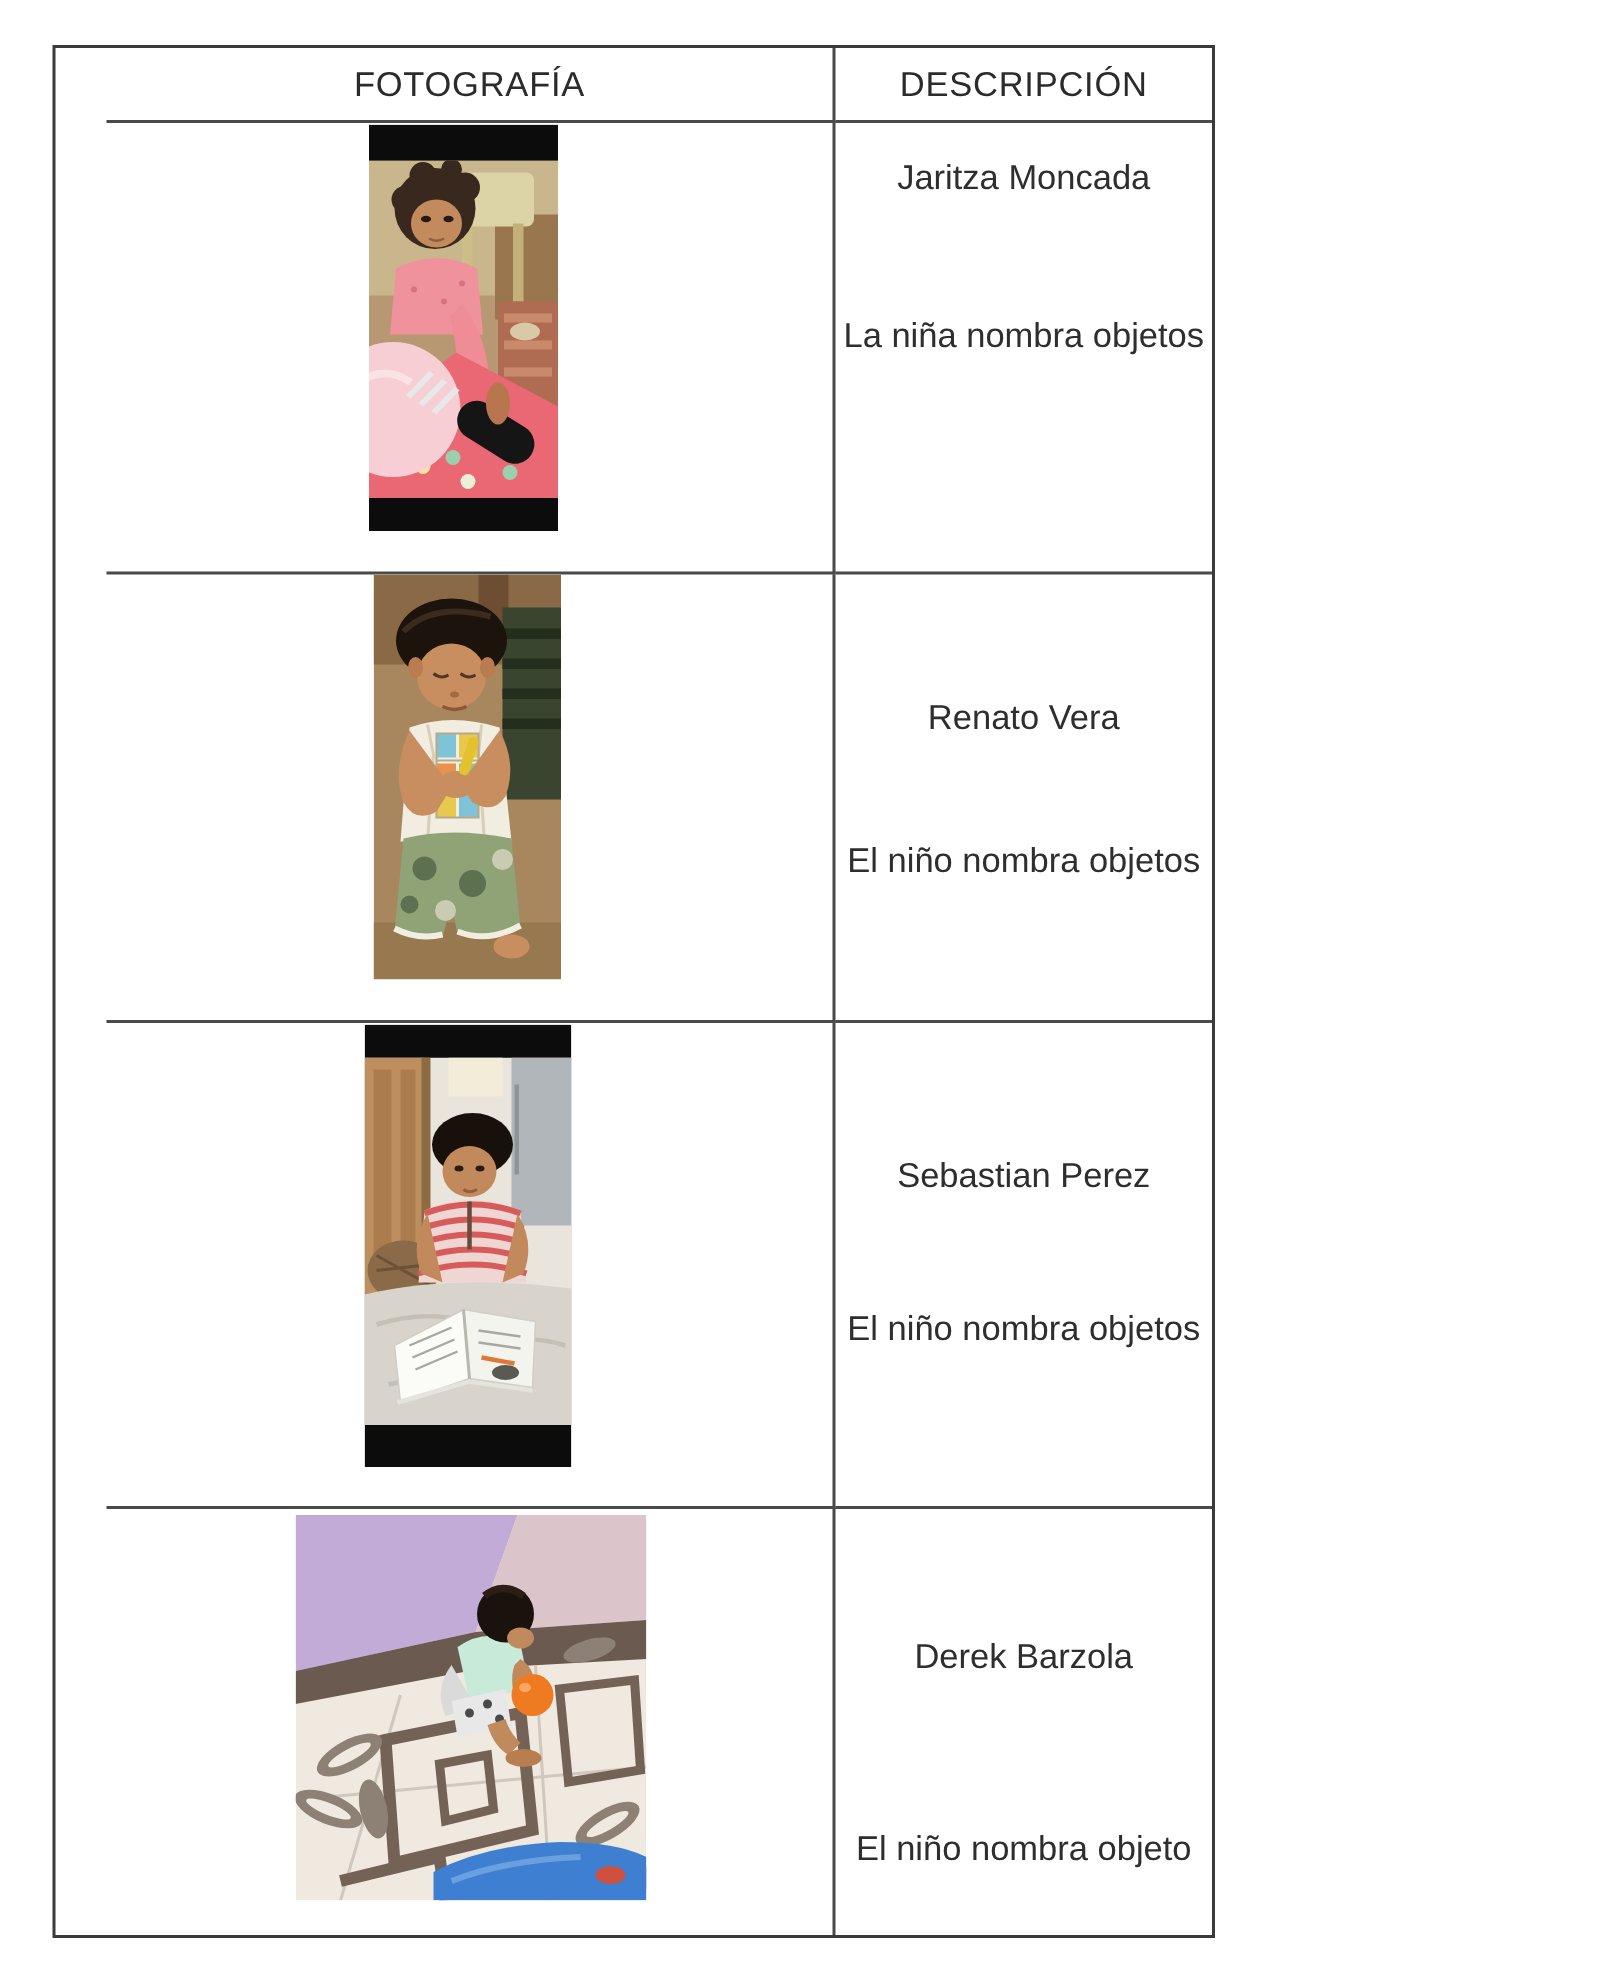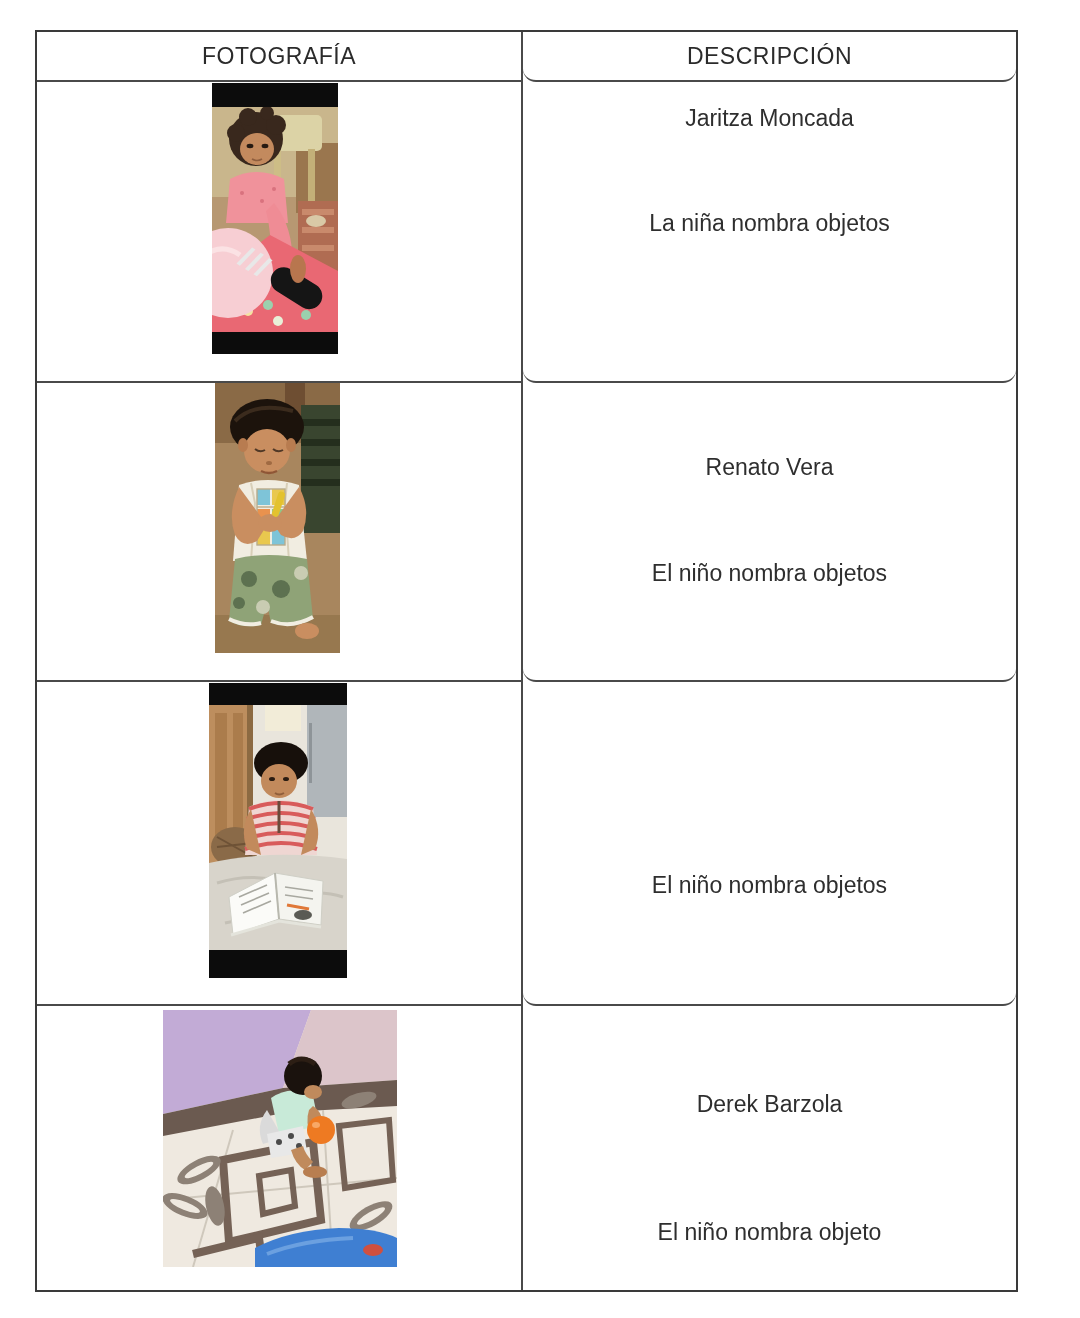--- a/index.html
+++ b/index.html
@@ -1,40 +1,41 @@
 <!DOCTYPE html>
 <html><head>
 <meta charset="utf-8">
 <style>
   * { margin:0; padding:0; box-sizing:border-box; }
   html,body { width:1080px; height:1318px; background:#ffffff; overflow:hidden; }
   body { font-family:"Liberation Sans", sans-serif; color:#2e2e2e; }
 
   .doc-table{
-    position:absolute; left:35px; top:30px; width:983px; height:1262px;
+    position:absolute; left:35px; top:30px; width:775px; height:1262px;
     border:2px solid #3a3a3a;
     display:grid;
     grid-template-columns:486px 1fr;
     grid-template-rows:50px 301px 299px 324px 1fr;
+    padding-left:34px;
   }
   .cell{ position:relative; border-right:2px solid #4a4a4a; border-bottom:2px solid #4a4a4a; }
-  .cell.last-col{ border-right:none;border-radius:13px; }
+  .cell.last-col{ border-right:none; }
   .cell.last-row{ border-bottom:none; }
 
   .header-cell{
     display:flex; align-items:center; justify-content:center;
     font-size:23px; letter-spacing:0.5px; color:#2b2b2b;
   }
 
   .desc-cell{ font-size:23px; }
   .desc-line{ position:absolute; left:0; width:100%; text-align:center; line-height:28px; }
 
   
   .r0 .name-line{ top:22px; }  .r0 .detail-line{ top:127px; }
-  .r1 .name-line{ top:70px; }  .r1 .detail-line{ top:176px; }
+  .r1 .name-line{ top:81px; }  .r1 .detail-line{ top:176px; }
   .r2 .name-line{ top:87px; }  .r2 .detail-line{ top:189px; }
   .r3 .name-line{ top:84px; }  .r3 .detail-line{ top:172px;margin-top:40px; }
 
   .photo{ position:absolute; overflow:hidden; }
   .photo svg{ display:block; width:100%; height:100%; }
   .photo-1{ left:175px; top:1px;  width:126px; height:271px; }
   .photo-2{ left:178px; top:0px;  width:125px; height:270px; }
   .photo-3{ left:172px; top:1px;  width:138px; height:295px; }
   .photo-4{ left:126px; top:4px;  width:234px; height:257px; }
 </style>
@@ -210,20 +211,21 @@
             <line x1="76" y1="212" x2="104" y2="216"></line>
           </g>
           <line x1="78" y1="222" x2="100" y2="226" stroke="#e07838" stroke-width="3"></line>
           <ellipse cx="94" cy="232" rx="9" ry="5" fill="#5a5a54"></ellipse>
           <path d="M22 252 L70 238 L112 244" stroke="#e4e4dc" stroke-width="3" fill="none"></path>
         </g>
       </svg>
     </div>
   </div>
   <div class="cell last-col desc-cell r2">
+    <div class="desc-line name-line">Sebastian Perez</div>
     <div class="desc-line detail-line">El niño nombra objetos</div>
   </div>
 
   <div class="cell last-row">
     <div class="photo photo-4">
       <svg viewBox="0 0 234 257" preserveAspectRatio="none">
         <rect width="234" height="257" fill="#efe9e0"></rect>
         <path d="M0 0 L148 0 L120 78 L0 104 Z" fill="#c2abd6"></path>
         <path d="M148 0 L234 0 L234 70 L120 78 Z" fill="#dcc5ca"></path>
         <path d="M0 104 L120 78 L234 70 L234 96 L126 102 L0 126 Z" fill="#6b5a50"></path>

